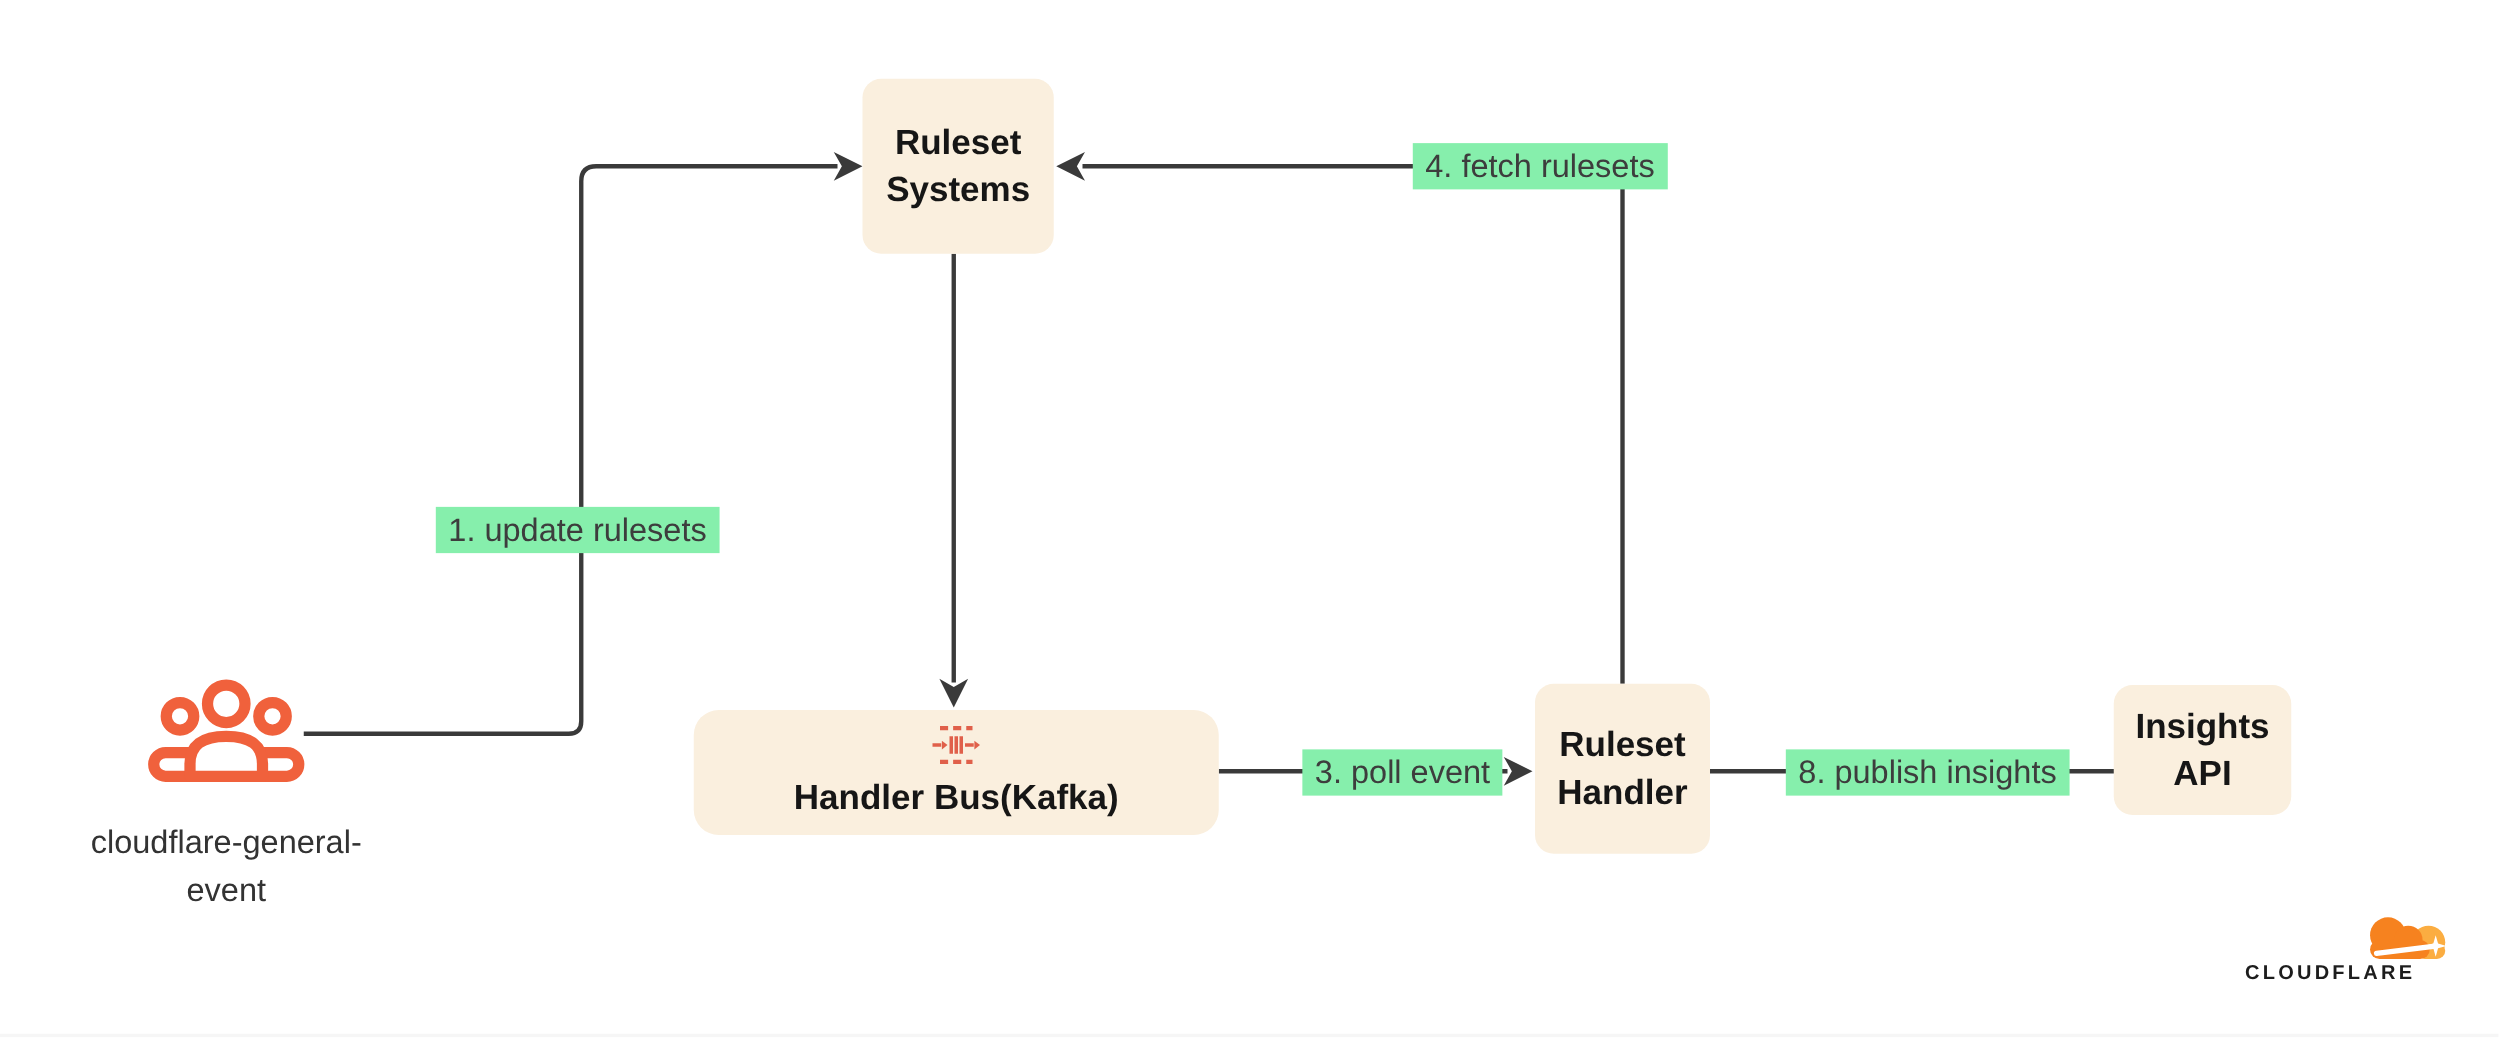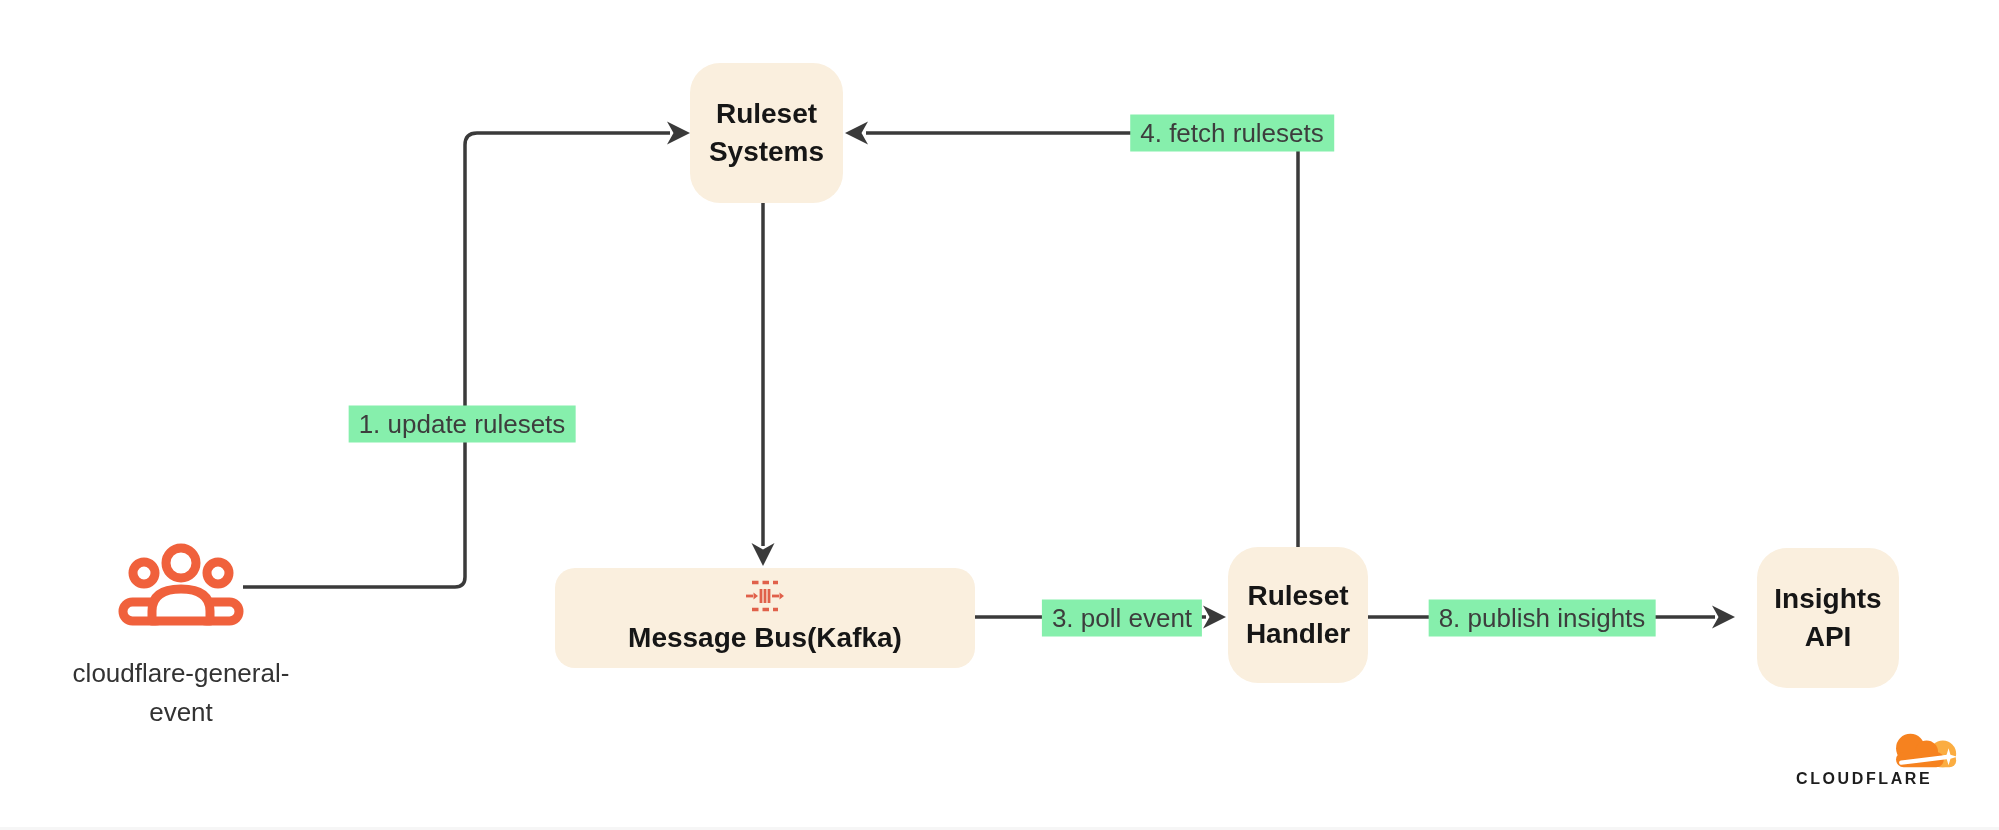--- a/index.html
+++ b/index.html
@@ -6,30 +6,30 @@
   .canvas {
     position:relative; width:1999px; height:830px; background:#fff;
     font-family:"Liberation Sans", sans-serif; overflow:hidden;
   }
   .wires { position:absolute; left:0; top:0; width:1999px; height:830px; }
   .wire { stroke:var(--line,#3A3A3A); stroke-width:3.5; fill:none; }
   .arrowhead { fill:var(--line,#3A3A3A); stroke:none; }
 
   .node {
     position:absolute; background:var(--node-fill,#FAEFDE);
-    border-radius:30px; display:flex; align-items:center; justify-content:center;
+    border-radius:15px; display:flex; align-items:center; justify-content:center;
     text-align:center;
   }
   .node-label {
     font-weight:700; font-size:28px; line-height:1.36;
     color:var(--node-text,#161616); white-space:pre-line;
   }
   #node-ruleset-systems { left:690px; top:63px;  width:153px; height:140px; }
   #node-ruleset-handler { left:1228px; top:547px; width:140px; height:136px; }
-  #node-insights-api    { left:1757px; top:548px; width:142px; height:140px; }
+  #node-insights-api    { left:1691px; top:548px; width:142px; height:104px; }
   #node-message-bus {
     left:555px; top:568px; width:420px; height:100px;
     flex-direction:column; gap:6px; border-radius:20px;
   }
 
   .edge-label {
     position:absolute; transform:translate(-50%,-50%);
     background:#86efac; padding:3px 10px; font-size:26px;
     color:var(--label-text,#3D3D3D); white-space:nowrap;
   }
@@ -92,21 +92,21 @@
         <line x1="20" y1="10" x2="20" y2="24" stroke-width="2.8"></line>
         <line x1="24" y1="10" x2="24" y2="24" stroke-width="2.8"></line>
         <line x1="1" y1="17" x2="8" y2="17" stroke-width="2.8"></line>
         <line x1="27" y1="17" x2="34" y2="17" stroke-width="2.8"></line>
       </g>
       <g fill="var(--queue-icon-orange,#E0604A)">
         <path d="M8.5,13.5 L13,17 L8.5,20.5 Z"></path>
         <path d="M34.5,13.5 L39,17 L34.5,20.5 Z"></path>
       </g>
     </svg>
-    <span class="node-label">Message Bus(Kafka)</span>
+    <span class="node-label">Handler Bus(Kafka)</span>
   </div>
 
   <div class="node" id="node-ruleset-handler">
     <span class="node-label">Ruleset
 Handler</span>
   </div>
 
   <div class="node" id="node-insights-api">
     <span class="node-label">Insights
 API</span>

